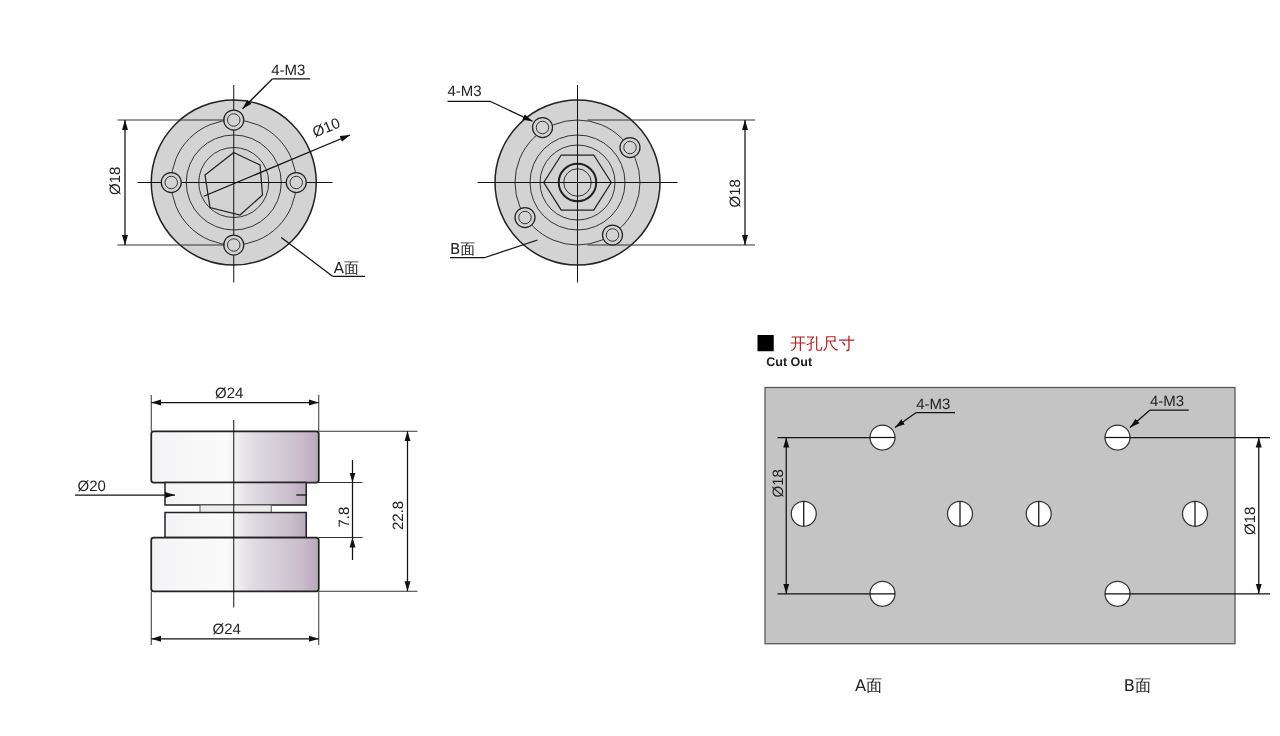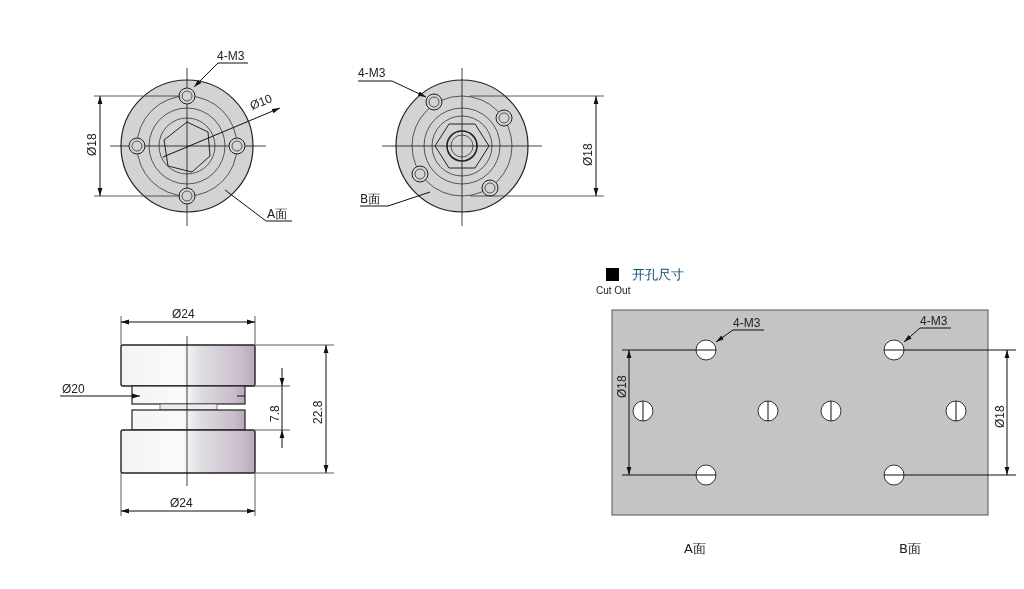--- a/index.html
+++ b/index.html
@@ -3,22 +3,22 @@
 <meta charset="utf-8">
 <style>
   html,body{margin:0;padding:0;background:#fff;}
   body{width:1024px;height:589px;position:relative;overflow:hidden;font-family:"Liberation Sans",sans-serif;}
   svg{position:absolute;left:0;top:0;}
   .dim{font-family:"Liberation Sans",sans-serif;font-size:12px;fill:#222;}
   .lbl{font-family:"DejaVu Sans",sans-serif;font-size:12px;fill:#222;}
   .line{stroke:#111;stroke-width:1;fill:none;}
   .thin{stroke:#333;stroke-width:0.8;fill:none;}
   .center{stroke:#111;stroke-width:0.8;fill:none;}
-  .legend-title{position:absolute;left:632px;top:266px;font-family:"DejaVu Sans",sans-serif;font-size:13px;color:#0c4a6e;}
-  .legend-sub{position:absolute;left:596px;top:285px;font-size:10px;color:#222;}
+  .legend-title{position:absolute;left:632px;top:266px;font-family:"DejaVu Sans",sans-serif;font-size:13px;color:#b91c1c;}
+  .legend-sub{position:absolute;left:613px;top:285px;font-size:10px;color:#222;font-weight:bold;}
   .legend-sq{position:absolute;left:606px;top:268px;width:13px;height:13px;background:#000;}
   .face-label{position:absolute;font-family:"DejaVu Sans",sans-serif;font-size:13px;color:#222;}
 </style>
 </head>
 <body>
 
 <svg width="1024" height="589" viewBox="0 0 1024 589">
   <defs>
     <marker id="arr" viewBox="0 0 10 10" refX="10" refY="5" markerWidth="8" markerHeight="8" orient="auto-start-reverse">
       <path d="M0,2 L10,5 L0,8 z" fill="#111"></path>

